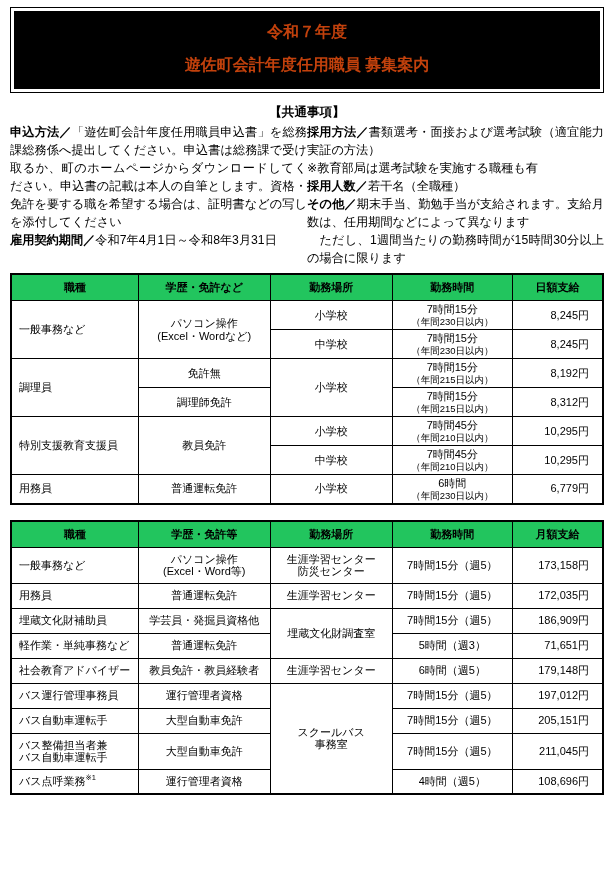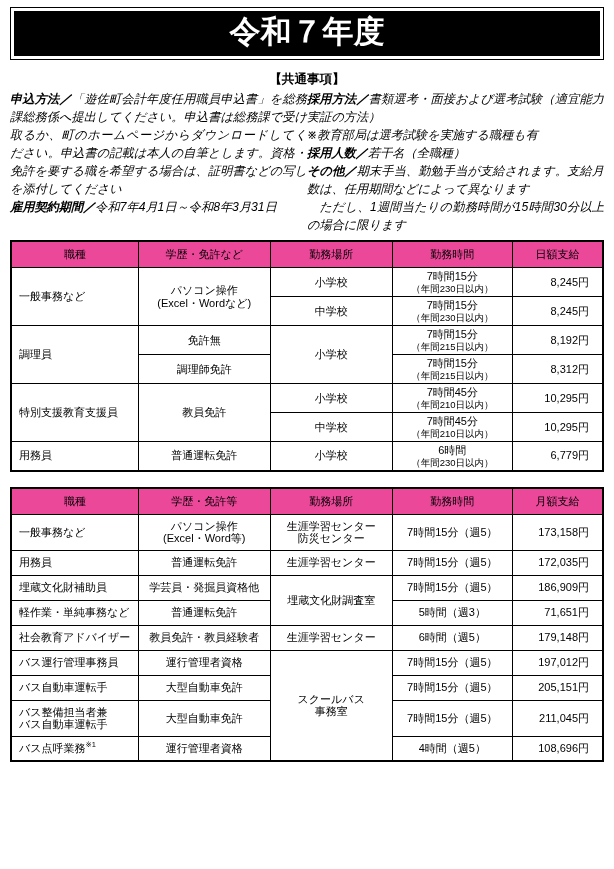--- a/index.html
+++ b/index.html
@@ -6,46 +6,46 @@
   body{
     width:614px;height:869px;overflow:hidden;background:#ffffff;color:#000;
     font-family:"Liberation Sans","DejaVu Sans",sans-serif;
     -webkit-font-smoothing:antialiased;
   }
   .page{box-sizing:border-box;width:614px;height:869px;padding:7px 10px;}
 
   
   .banner{border:1px solid #000;padding:3px;}
   .banner-inner{
-    background:#000;color:#ffffff;text-align:center;
-    font-weight:bold;font-size:31px;line-height:33px;
+    background:#000;color:#c2410c;text-align:center;
+    font-weight:bold;font-size:16px;line-height:33px;
     padding:4px 0 8px;
   }
 
   
   .common{margin-top:10px;}
   .sec-head{font-size:12.6px;font-weight:bold;line-height:18px;margin-bottom:2px;text-align:center;}
-  .cols{display:flex;font-style:italic;}
+  .cols{display:flex;}
   .col{flex:1;font-size:12.2px;line-height:18px;text-align:justify;}
   .col p{margin:0;}
   .lbl{font-weight:bold;}
 
   
   .tbl-title{margin-top:12px;font-size:12.6px;line-height:18px;}
   .tbl-title .b{font-weight:bold;}
 
   
   table{
     width:100%;border-collapse:collapse;table-layout:fixed;
     font-size:11px;margin-top:6px;border:2px solid #000;
   }
   col.c1{width:21.5%;} col.c2{width:22.3%;} col.c3{width:20.6%;}
   col.c4{width:20.3%;} col.c5{width:15.3%;}
   th,td{border:1px solid #000;text-align:center;vertical-align:middle;padding:1px 3px;overflow:hidden;}
-  thead th{background:#ec4899;font-weight:normal;height:23px;border-bottom:1.5px solid #000;margin-top:44px;}
+  thead th{background:#22c55e;font-weight:bold;height:23px;border-bottom:1.5px solid #000;margin-top:44px;}
   tbody tr{height:29px;}
   tr.grp td{border-top:1.5px solid #000;}
   .t2{margin-top:15px;}
   .t2 tbody tr{height:25px;}
   .t2 tbody tr.tall{height:36px;}
   td.job{text-align:left;padding-left:7px;}
   td.pay{text-align:right;padding-right:13px;}
   .line1{line-height:12.5px;}
   .sub{font-size:9.5px;line-height:11px;text-align:center;}
   sup{font-size:7.5px;vertical-align:super;line-height:0;}
@@ -55,20 +55,21 @@
   .notes p{margin:0;}
 </style>
 </head>
 <body>
 
 <div class="page">
 
   <div class="banner">
     <div class="banner-inner">
       <div>令和７年度</div>
+      <div>遊佐町会計年度任用職員 募集案内</div>
     </div>
   </div>
 
   <div class="common">
     <div class="sec-head">【共通事項】</div>
     <div class="cols">
       <div class="col">
         <p><span class="lbl">申込方法／</span><span>「遊佐町会計年度任用職員申込書」を総務課総務係へ提出してください。申込書は総務課で受け取るか、町のホームページからダウンロードしてください。申込書の記載は本人の自筆とします。資格・免許を要する職を希望する場合は、証明書などの写しを添付してください</span></p>
         <p><span class="lbl">雇用契約期間／</span><span>令和7年4月1日～令和8年3月31日</span></p>
       </div>

